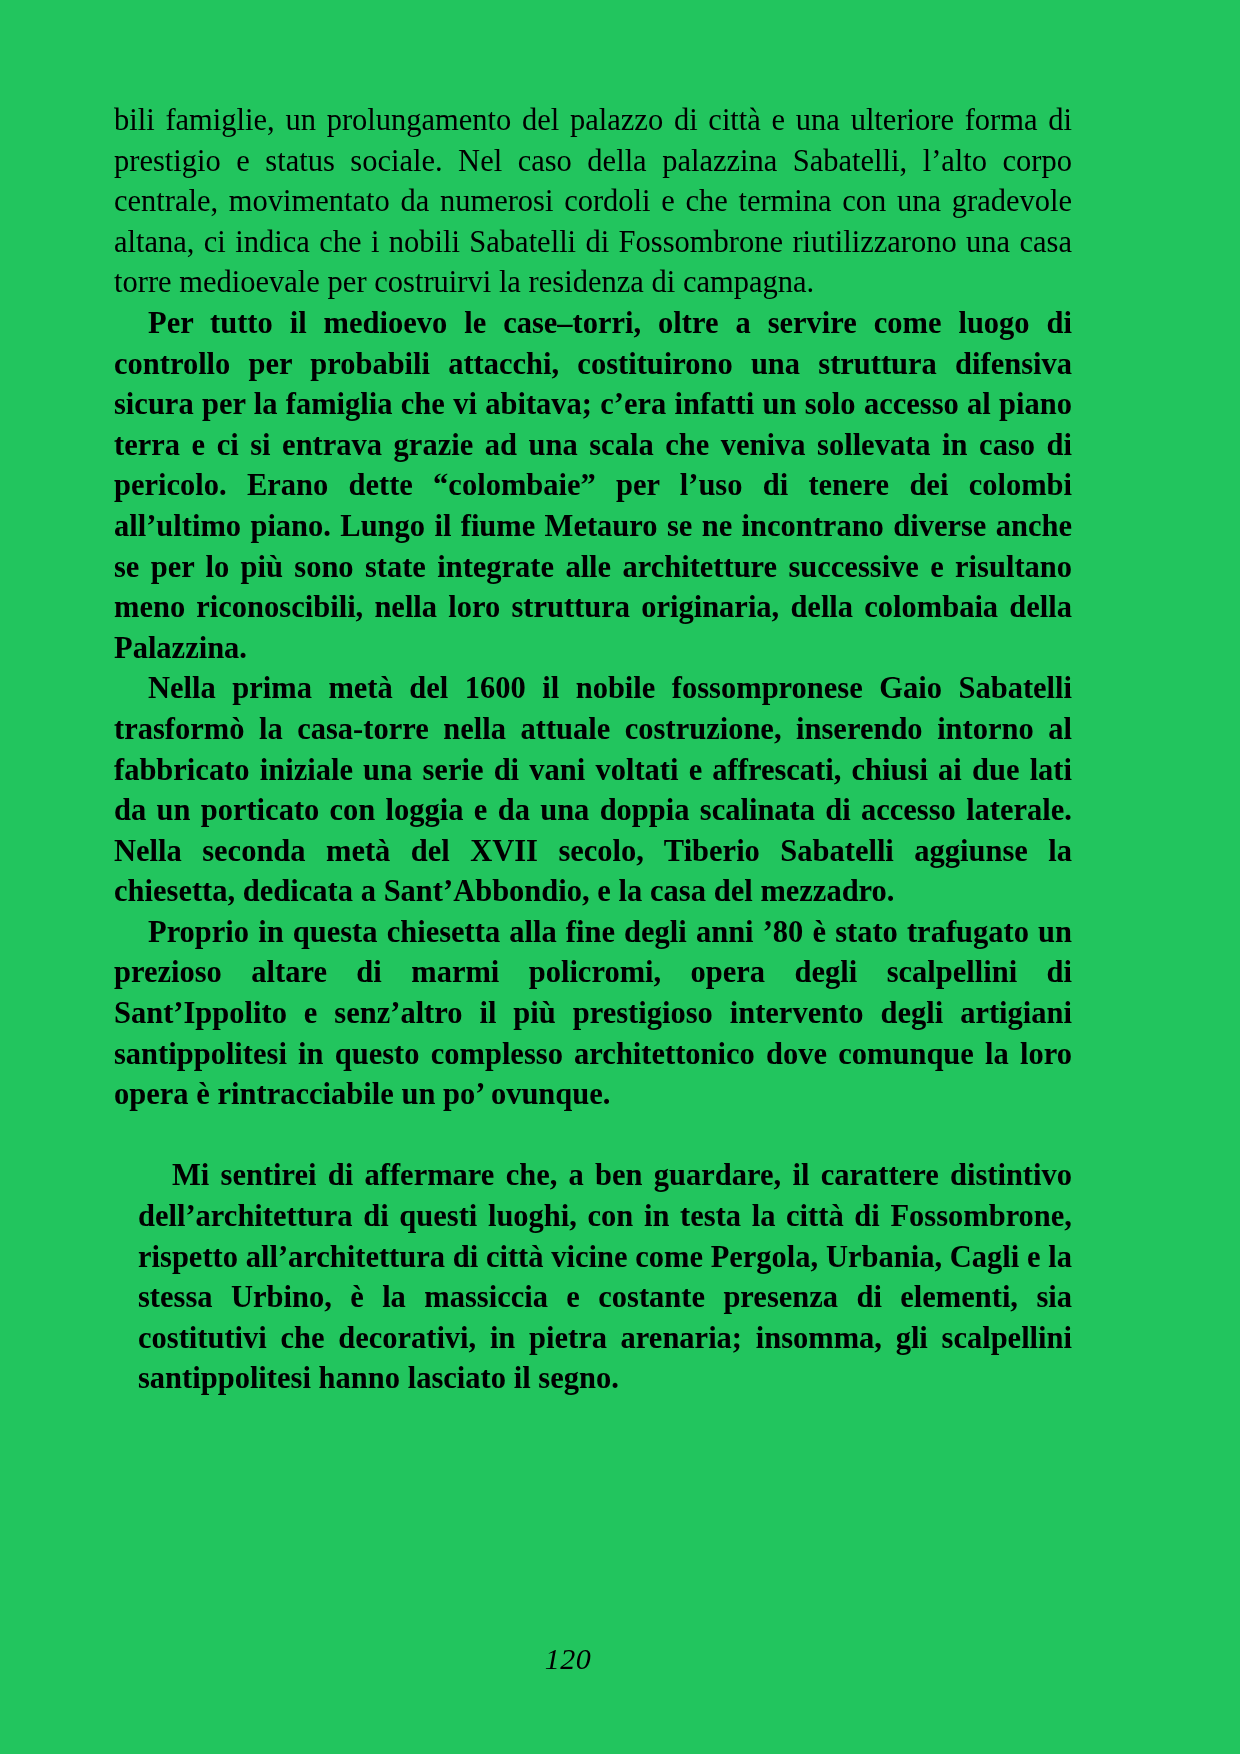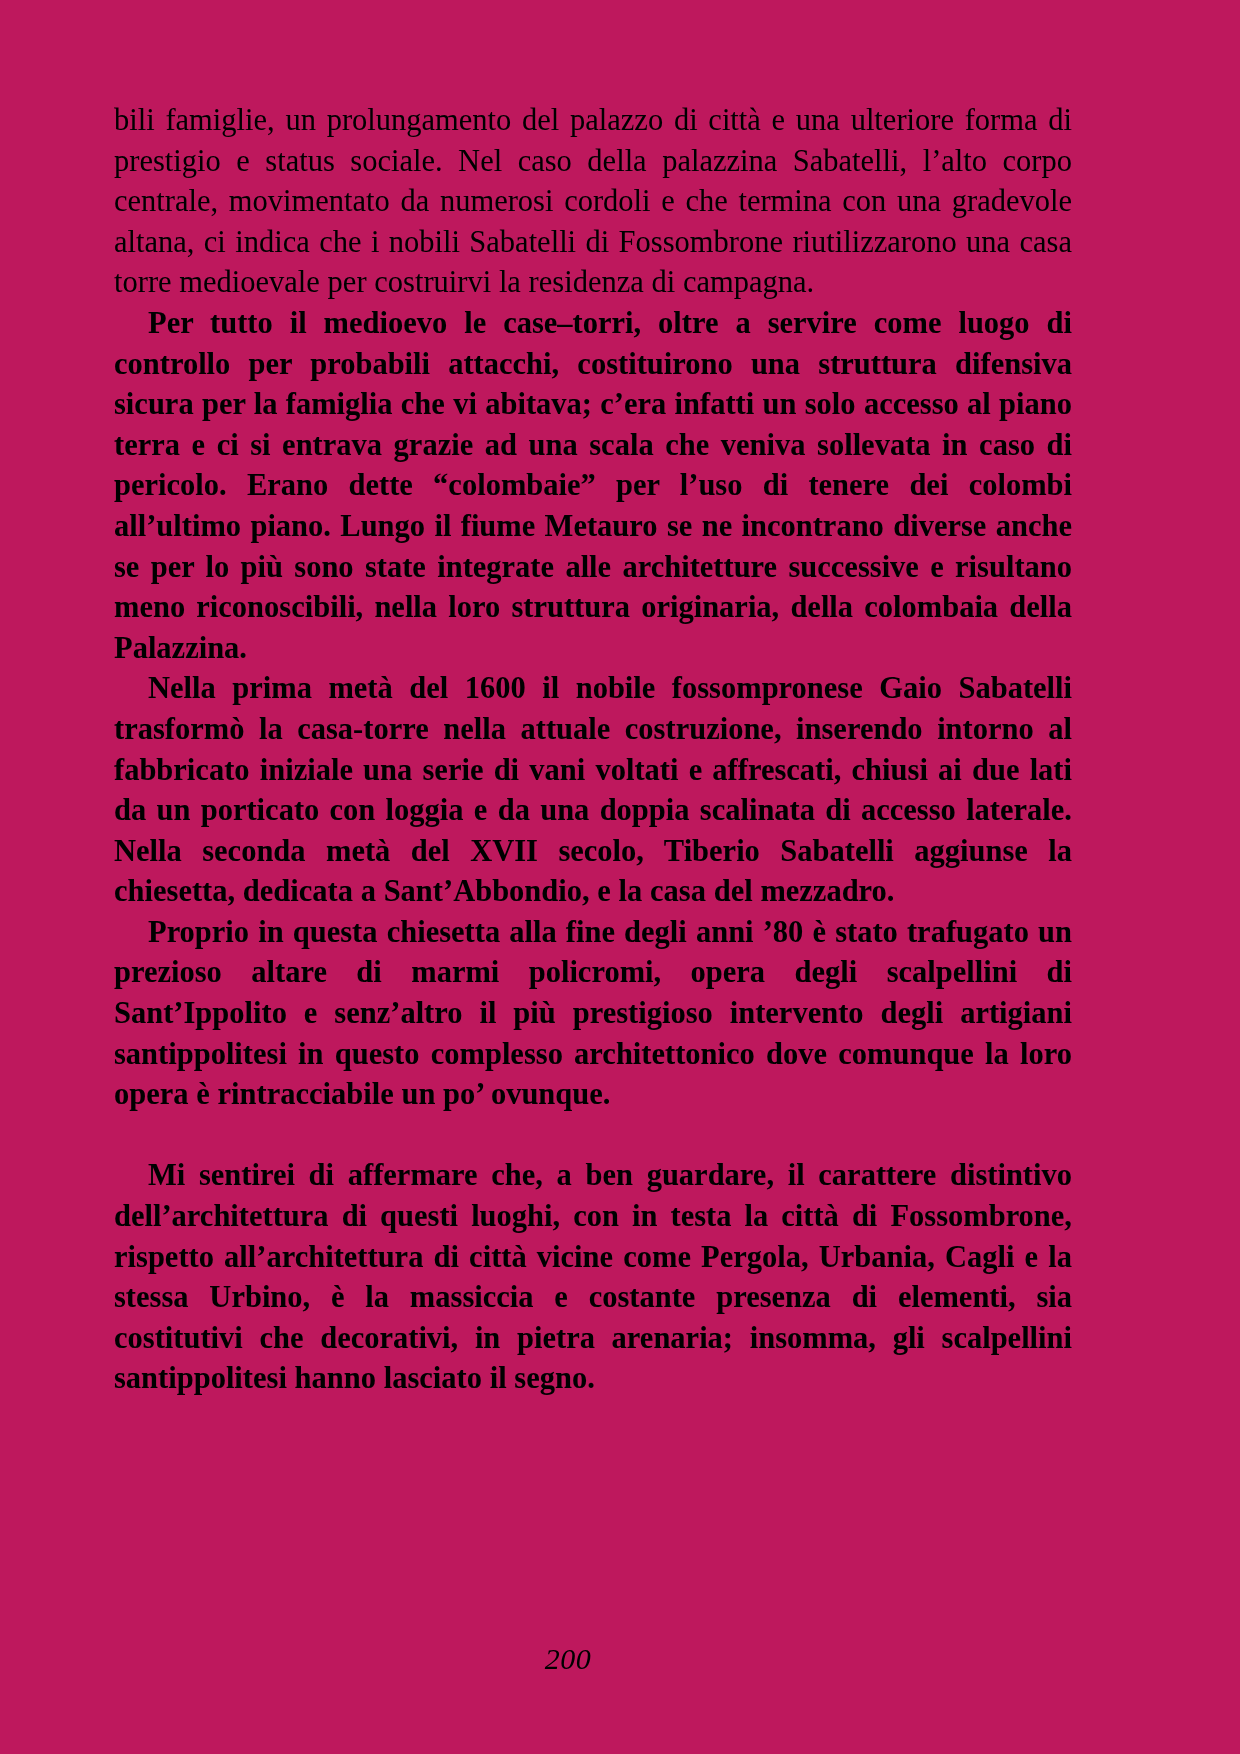--- a/index.html
+++ b/index.html
@@ -5,21 +5,21 @@
 <style>
   html, body {
     margin: 0;
     padding: 0;
     background: #ffffff;
   }
   .page {
     position: relative;
     width: 1240px;
     height: 1754px;
-    background: #be185d;
+    background: #22c55e;
     box-sizing: border-box;
     overflow: hidden;
     font-family: "Liberation Serif", "DejaVu Serif", serif;
     color: #000000;
   }
   .text-column {
     position: absolute;
     left: 114px;
     top: 100px;
     width: 958px;
@@ -33,20 +33,21 @@
     hyphens: manual;
     -webkit-hyphens: manual;
     word-spacing: 0.1px;
   }
   p.body-par.indented {
     text-indent: 34px;
     font-weight: bold;
   }
   p.body-par.gap-before {
     margin-top: 40.6px;
+    margin-left: 24px;
   }
   
   .page-number {
     position: absolute;
     left: 0;
     right: 0;
     top: 1642px;
     text-align: center;
     font-family: "Liberation Serif", "DejaVu Serif", serif;
     font-style: italic;
@@ -72,16 +73,16 @@
 
     <p class="body-par indented">Nella prima metà del 1600 il nobile fossompronese Gaio Sabatelli trasformò la casa-torre nella attuale costruzione, inserendo intorno al fabbricato iniziale una serie di vani voltati e affrescati, chiusi ai due lati da un porticato con loggia e da una doppia scalinata di accesso laterale. Nella seconda metà del XVII secolo, Tiberio Sabatelli aggiunse la chiesetta, dedicata a Sant’Abbondio, e la casa del mezzadro.</p>
 
     <p class="body-par indented">Proprio in questa chiesetta alla fine degli anni ’80 è stato trafugato un prezioso altare di marmi policromi, opera degli scalpellini di Sant’Ippolito e senz’altro il più prestigioso intervento degli artigiani santippolitesi in questo complesso architettonico dove comunque la loro opera è rintracciabile un po’ ovunque.</p>
 
     <p class="body-par indented gap-before">Mi sentirei di affermare che, a ben guardare, il carattere distintivo dell’architettura di questi luoghi, con in testa la città di Fossombrone, rispetto all’architettura di città vicine come Pergola, Urbania, Cagli e la stessa Urbino, è la massiccia e costante presenza di elementi, sia costitutivi che decorativi, in pietra arenaria; insomma, gli scalpellini santippolitesi hanno lasciato il segno.</p>
 
   </div>
 
   <div class="page-number">
-    <span class="pn-shift">200</span>
+    <span class="pn-shift">120</span>
   </div>
 
 </div>
 
 </body></html>

